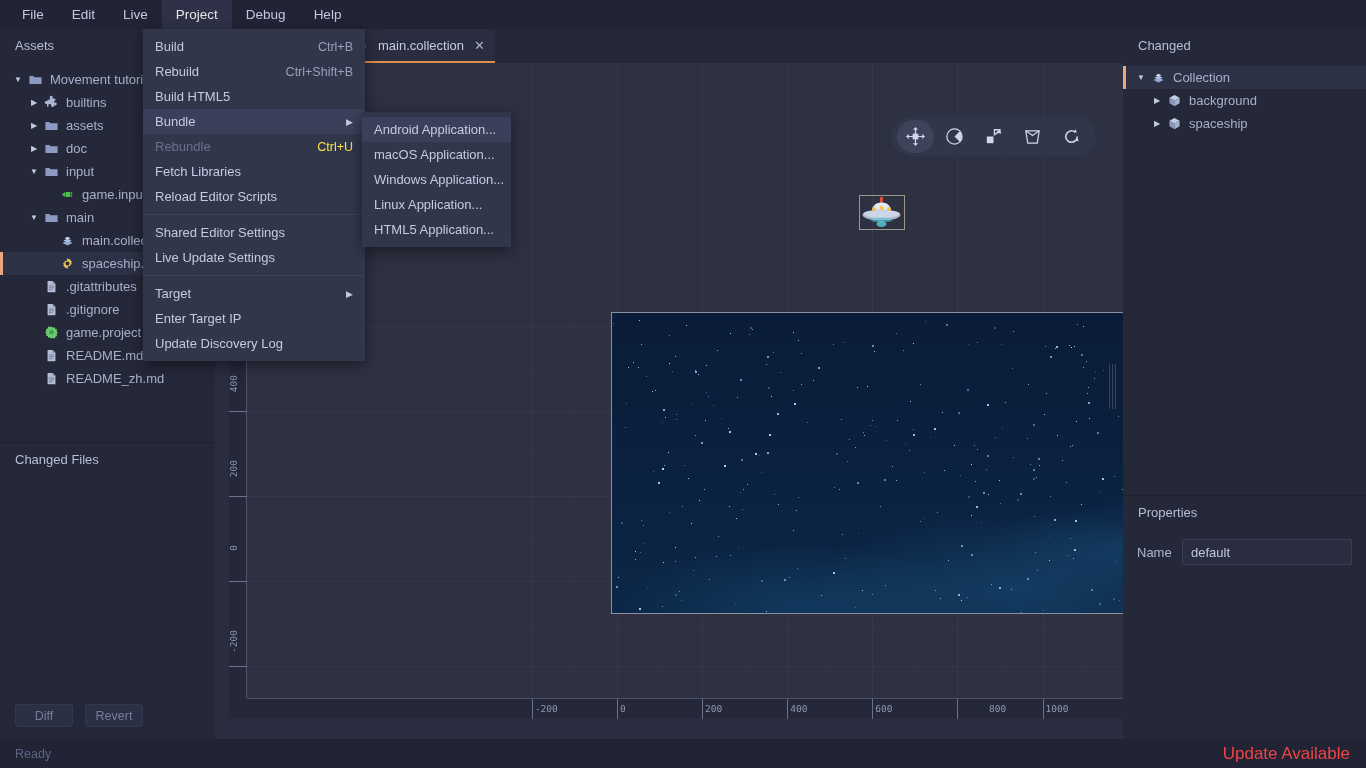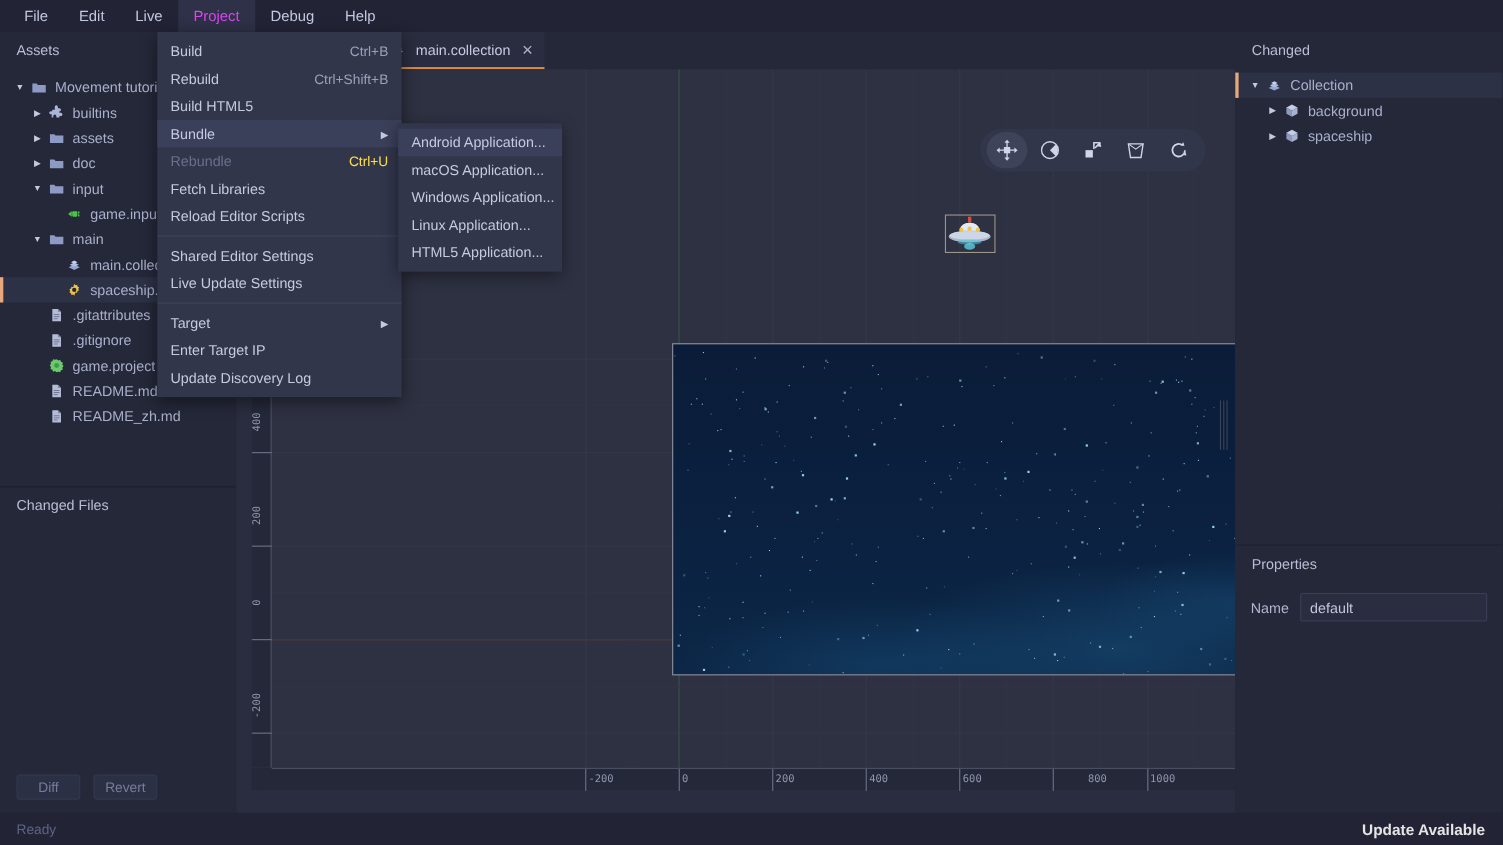--- a/index.html
+++ b/index.html
@@ -17,21 +17,21 @@
   
   .menubar {
     position: absolute; left: 0; top: 0; width: 1366px; height: 29px;
     background: #222436; display: flex; align-items: stretch;
     padding-left: 8px; z-index: 40;
   }
   .menubar-item {
     display: flex; align-items: center; padding: 0 14px;
     color: #c3c8e0; font-size: 13.5px; cursor: default;
   }
-  .menubar-item.active { background: #2e3147; color: #d946ef; }
+  .menubar-item.active { background: #2e3147; color: #e5e5e5; }
 
   
   .left-panel {
     position: absolute; left: 0; top: 29px; width: 215px; height: 710px;
     background: #252839;
   }
   .panel-header {
     height: 33px; display: flex; align-items: center;
     padding-left: 15px; color: #b9bed6; font-size: 13px;
   }
@@ -71,23 +71,22 @@
     display: flex; align-items: center; justify-content: center; cursor: default;
   }
 
   
   .statusbar {
     position: absolute; left: 0; bottom: 0; width: 1366px; height: 29px;
     background: #222436; display: flex; align-items: center;
   }
   .status-text { margin-left: 15px; color: #5d6484; font-size: 12.5px; }
   .update-link {
-    margin-left: auto; margin-right: 16px; color: #e5e5e5; font-size: 14px;
+    margin-left: auto; margin-right: 16px; color: #ef4444; font-size: 17px;
     cursor: pointer;
-    font-weight: bold;
   }
 
   
   .center {
     position: absolute; left: 215px; top: 29px; width: 908px; height: 710px;
     background: #2a2d3f;
   }
   .tabbar {
     position: absolute; left: 0; top: 0; width: 908px; height: 34px;
     background: #252839;

